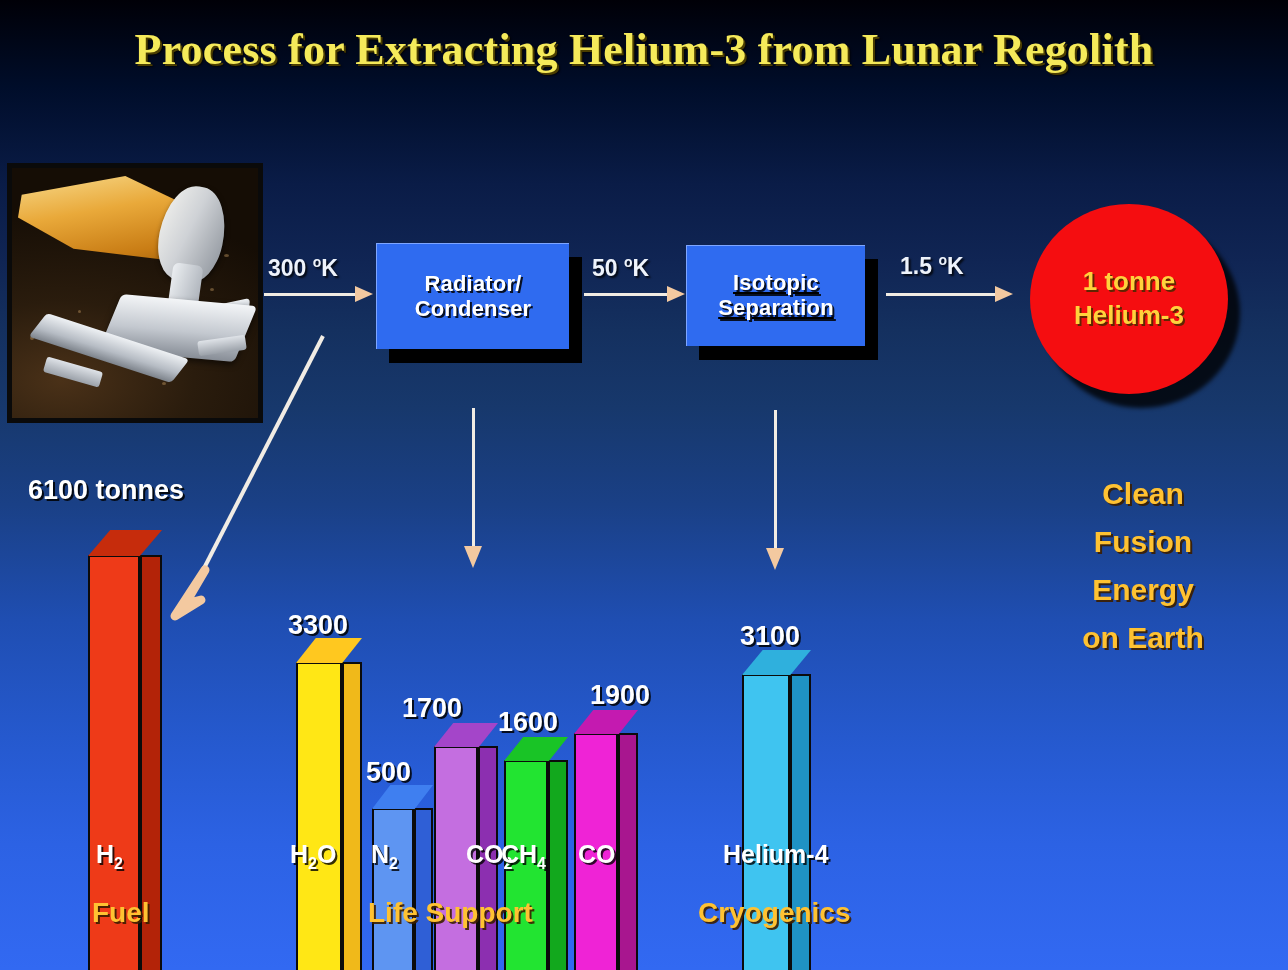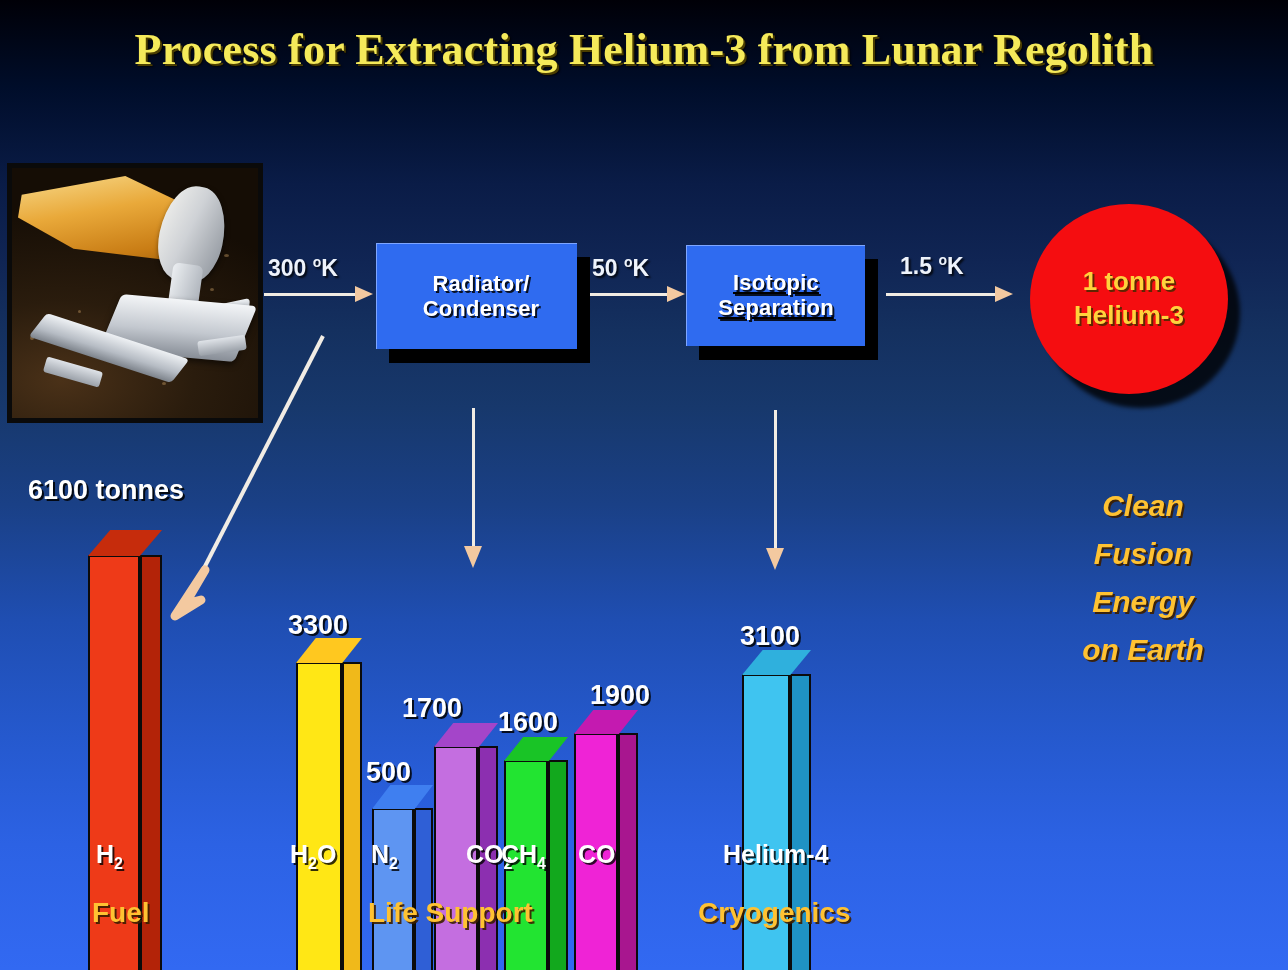--- a/index.html
+++ b/index.html
@@ -87,21 +87,21 @@
     position:absolute;background:#2f6bf0;
     box-shadow:13px 14px 0 0 #000000;
     display:flex;align-items:center;justify-content:center;
     border-top:1px solid #7ea6ff;border-left:1px solid #7ea6ff;
   }
   .pbox .plabel{
     color:#ffffff;font-weight:bold;font-size:22px;line-height:1.12;
     text-align:center;letter-spacing:.2px;
     text-shadow:2px 2px 0 rgba(0,0,0,.85);
   }
-  #box-radiator{left:376px;top:243px;width:192px;height:105px;padding-left:8px;}
+  #box-radiator{left:376px;top:243px;width:192px;height:105px;}
   #box-isotopic{left:686px;top:245px;width:178px;height:100px;text-decoration:underline;}
 
   
   #ellipse{
     position:absolute;left:1030px;top:204px;width:198px;height:190px;
     border-radius:50%;background:#f50d10;
     box-shadow:12px 14px 4px rgba(0,0,0,.78);
     display:flex;align-items:center;justify-content:center;
   }
   #ellipse .elabel{
@@ -162,22 +162,22 @@
 
   
   .bar{position:absolute;}
   .bar .front{position:absolute;left:0;bottom:0;width:100%;border:2px solid #0b0b0b;box-sizing:border-box;}
   .bar .side{position:absolute;bottom:0;border:2px solid #0b0b0b;box-sizing:border-box;}
   .bar .top{position:absolute;border:2px solid #0b0b0b;box-sizing:border-box;}
 
   
   #caption{
     position:absolute;left:1018px;top:470px;width:250px;text-align:center;
-    color:#ffc232;font-weight:bold;font-style:italic;font-size:30px;
-    line-height:1.6;text-shadow:2px 2px 0 rgba(60,30,0,.92);margin-top:12px;
+    color:#ffc232;font-weight:bold;font-size:30px;
+    line-height:1.6;text-shadow:2px 2px 0 rgba(60,30,0,.92);
   }
 </style>
 </head>
 <body>
 
 <div id="slide">
 
   <div id="title">Process for Extracting Helium-3 from Lunar Regolith</div>
 
   <div id="photo">

